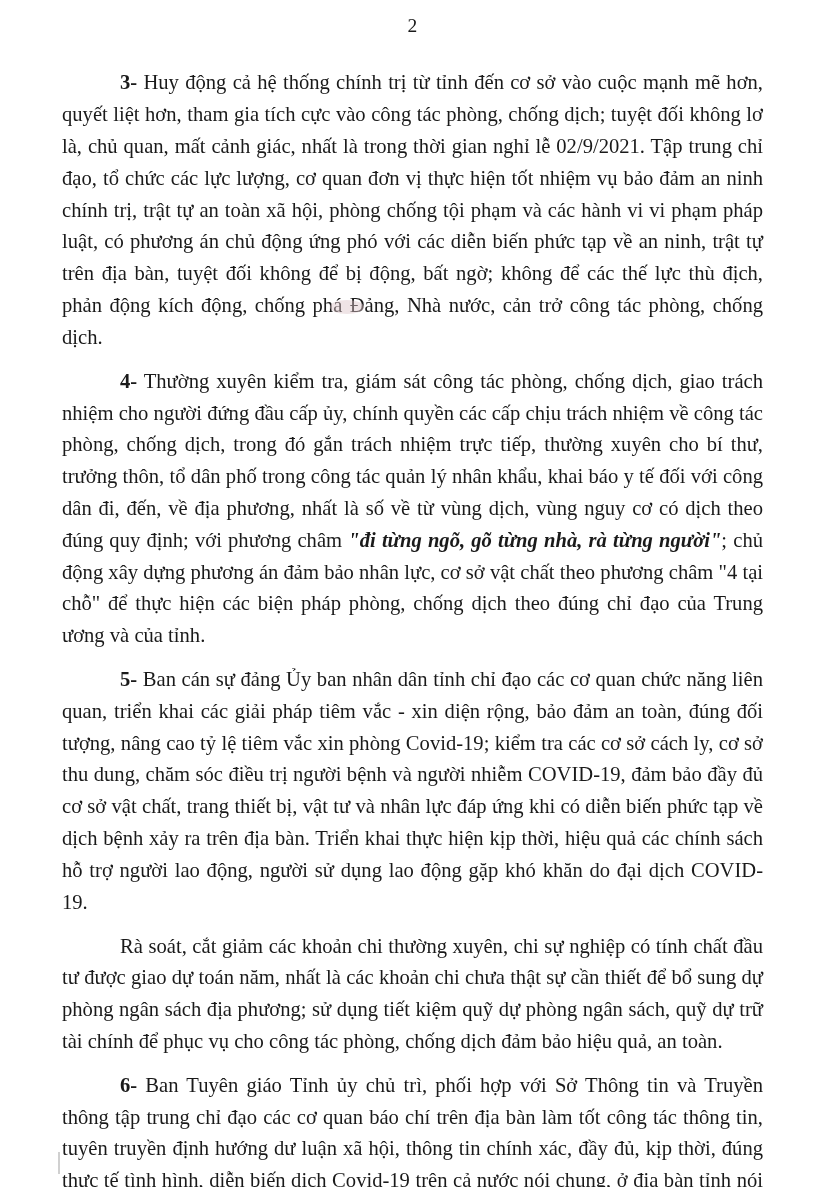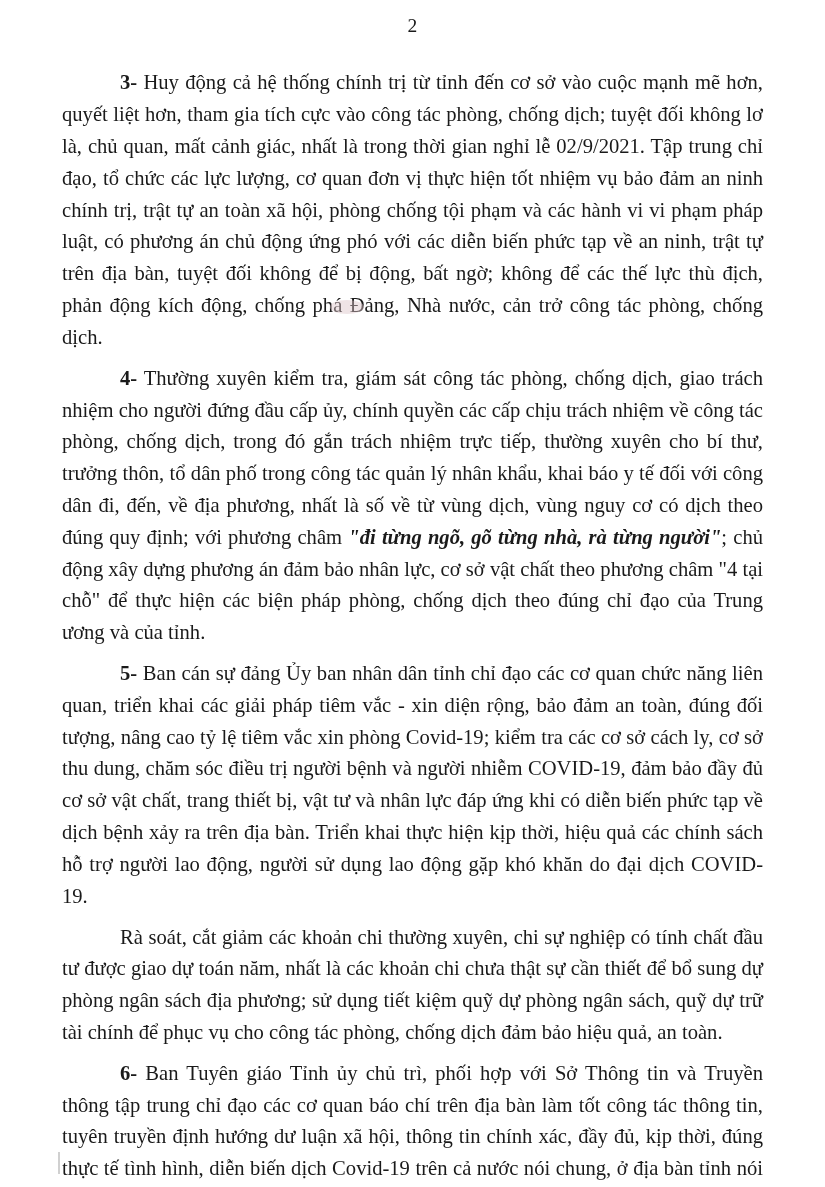--- a/index.html
+++ b/index.html
@@ -27,21 +27,21 @@
     margin: 0 0 30px 0;
     letter-spacing: 0.2px;
   }
   .doc-body {
     font-size: 20.6px;
     line-height: 1.545;
     text-align: justify;
     text-justify: inter-word;
   }
   .para {
-    margin: 0 0 9px 0;
+    margin: 12px 0 9px 0;
     text-indent: 58px;
     text-align: justify;
   }
   .para:last-child {
     margin-bottom: 0;
   }
   .lead {
     font-weight: bold;
   }
   .bold-italic {

